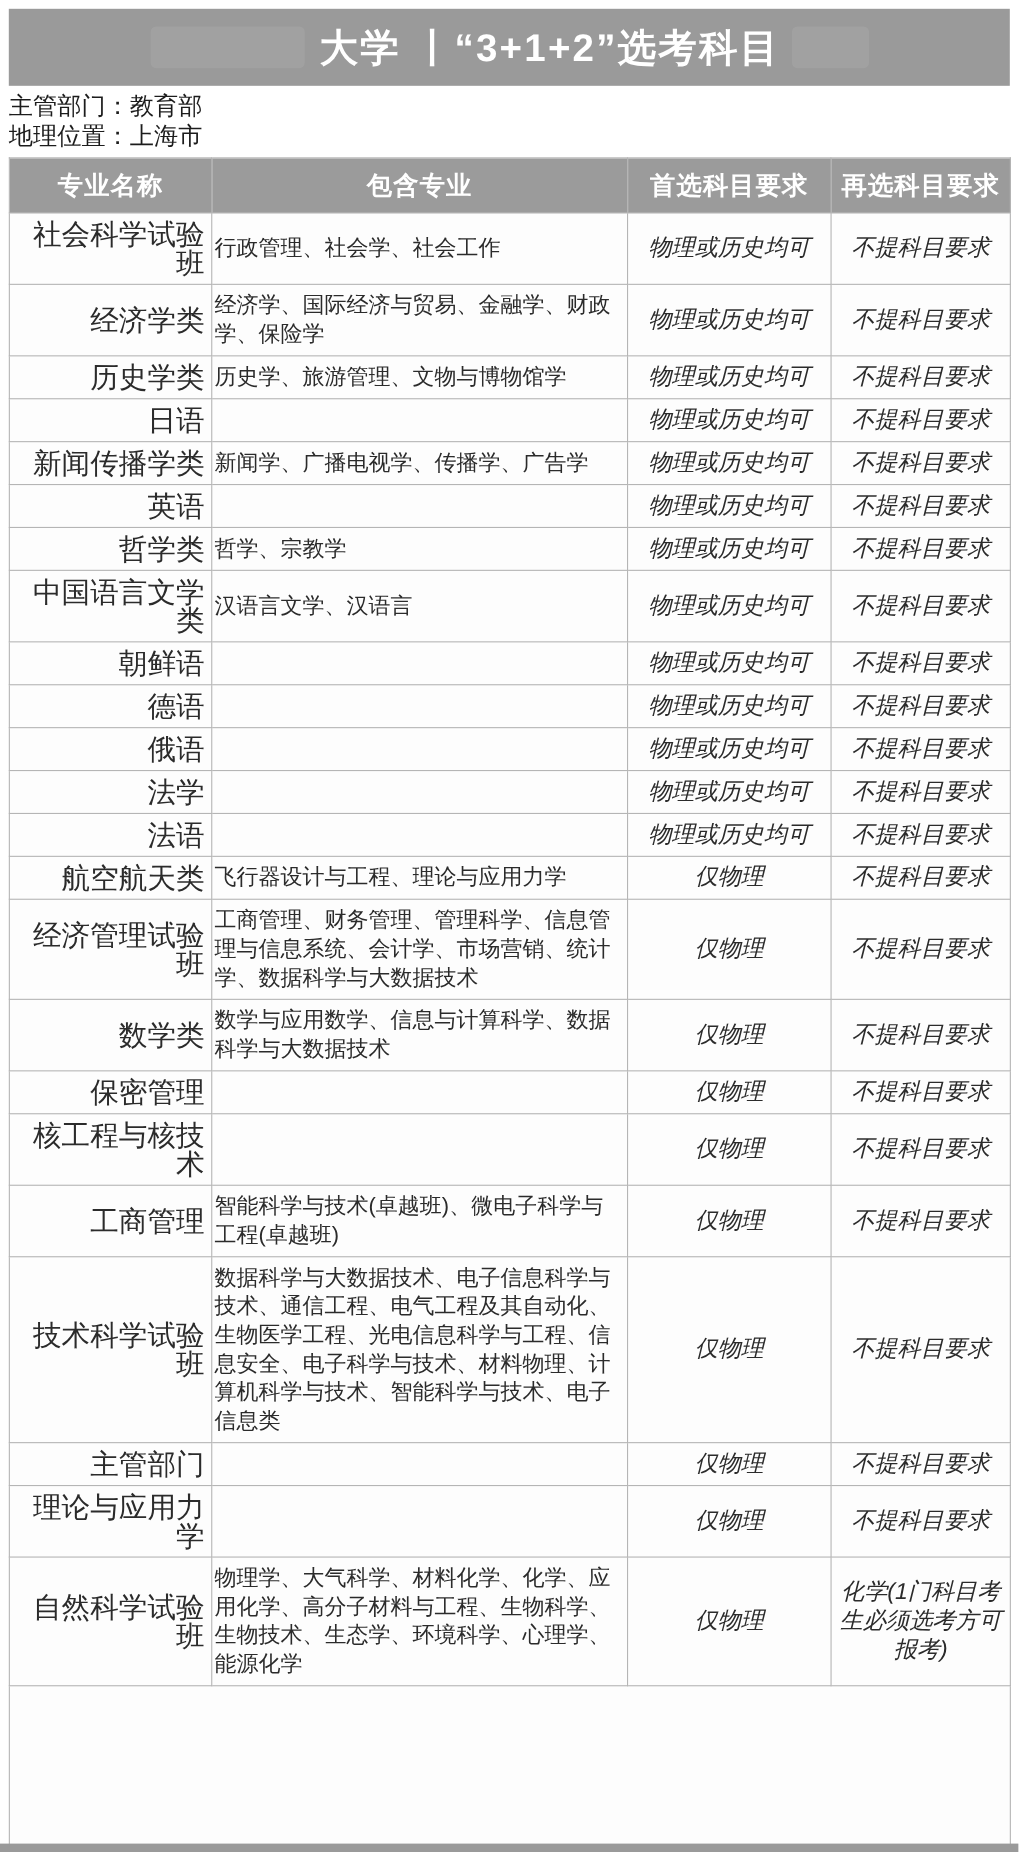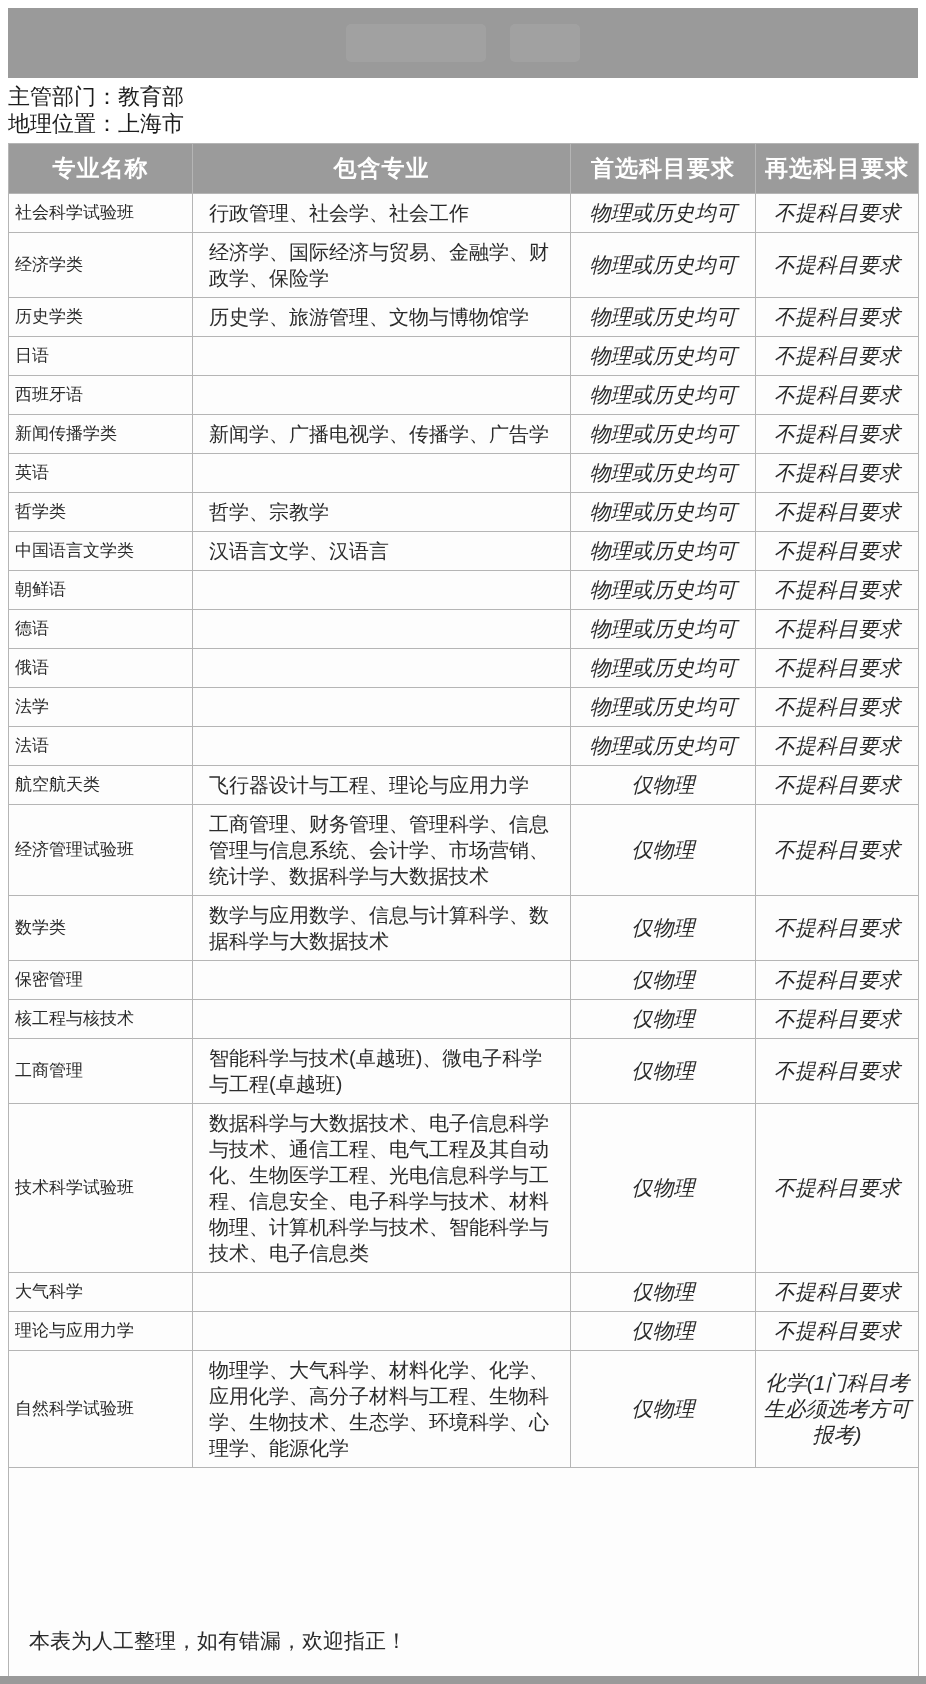--- a/index.html
+++ b/index.html
@@ -63,22 +63,22 @@
     letter-spacing:1px;
   }
   td{
     border:1px solid #b5b5b5;
     font-size:21px;
     line-height:26px;
     padding:6px 6px;
     color:#2b2b2b;
     background:#fdfdfd;
   }
-  td.name{text-align:left;font-size:17px;margin-left:12px;}
-  td.majors{text-align:left;padding-left:16px;padding-right:8px;font-size:20px;}
+  td.name{text-align:right;font-size:26px;margin-left:12px;}
+  td.majors{text-align:left;padding-left:2px;padding-right:8px;font-size:20px;}
   td.req{text-align:center;font-style:italic;}
   td.footer-cell{
     height:186px;
     vertical-align:bottom;
     padding:0 20px 26px 20px;
     font-size:21px;
     background:#fdfdfd;
   }
 
   
@@ -88,20 +88,21 @@
     background:#9a9a9a;
   }
 </style>
 </head>
 <body>
 
 <div class="page">
 
   <div class="banner">
     <div class="ghost ghost-left"></div>
+    <div class="banner-title">大学 丨“3+1+2”选考科目</div>
     <div class="ghost ghost-right"></div>
   </div>
 
   <div class="info">
     <div class="info-line">主管部门：教育部</div>
     <div class="info-line">地理位置：上海市</div>
   </div>
 
   <table>
     <colgroup>
@@ -137,26 +138,20 @@
     <td class="req">物理或历史均可</td>
     <td class="req">不提科目要求</td>
   </tr>
         <tr>
     <td class="name">日语</td>
     <td class="majors"></td>
     <td class="req">物理或历史均可</td>
     <td class="req">不提科目要求</td>
   </tr>
         <tr>
-    <td class="name">西班牙语</td>
-    <td class="majors"></td>
-    <td class="req">物理或历史均可</td>
-    <td class="req">不提科目要求</td>
-  </tr>
-        <tr>
     <td class="name">新闻传播学类</td>
     <td class="majors">新闻学、广播电视学、传播学、广告学</td>
     <td class="req">物理或历史均可</td>
     <td class="req">不提科目要求</td>
   </tr>
         <tr>
     <td class="name">英语</td>
     <td class="majors"></td>
     <td class="req">物理或历史均可</td>
     <td class="req">不提科目要求</td>
@@ -239,21 +234,21 @@
     <td class="req">仅物理</td>
     <td class="req">不提科目要求</td>
   </tr>
         <tr>
     <td class="name">技术科学试验班</td>
     <td class="majors">数据科学与大数据技术、电子信息科学与技术、通信工程、电气工程及其自动化、生物医学工程、光电信息科学与工程、信息安全、电子科学与技术、材料物理、计算机科学与技术、智能科学与技术、电子信息类</td>
     <td class="req">仅物理</td>
     <td class="req">不提科目要求</td>
   </tr>
         <tr>
-    <td class="name">大气科学</td>
+    <td class="name">主管部门</td>
     <td class="majors"></td>
     <td class="req">仅物理</td>
     <td class="req">不提科目要求</td>
   </tr>
         <tr>
     <td class="name">理论与应用力学</td>
     <td class="majors"></td>
     <td class="req">仅物理</td>
     <td class="req">不提科目要求</td>
   </tr>

